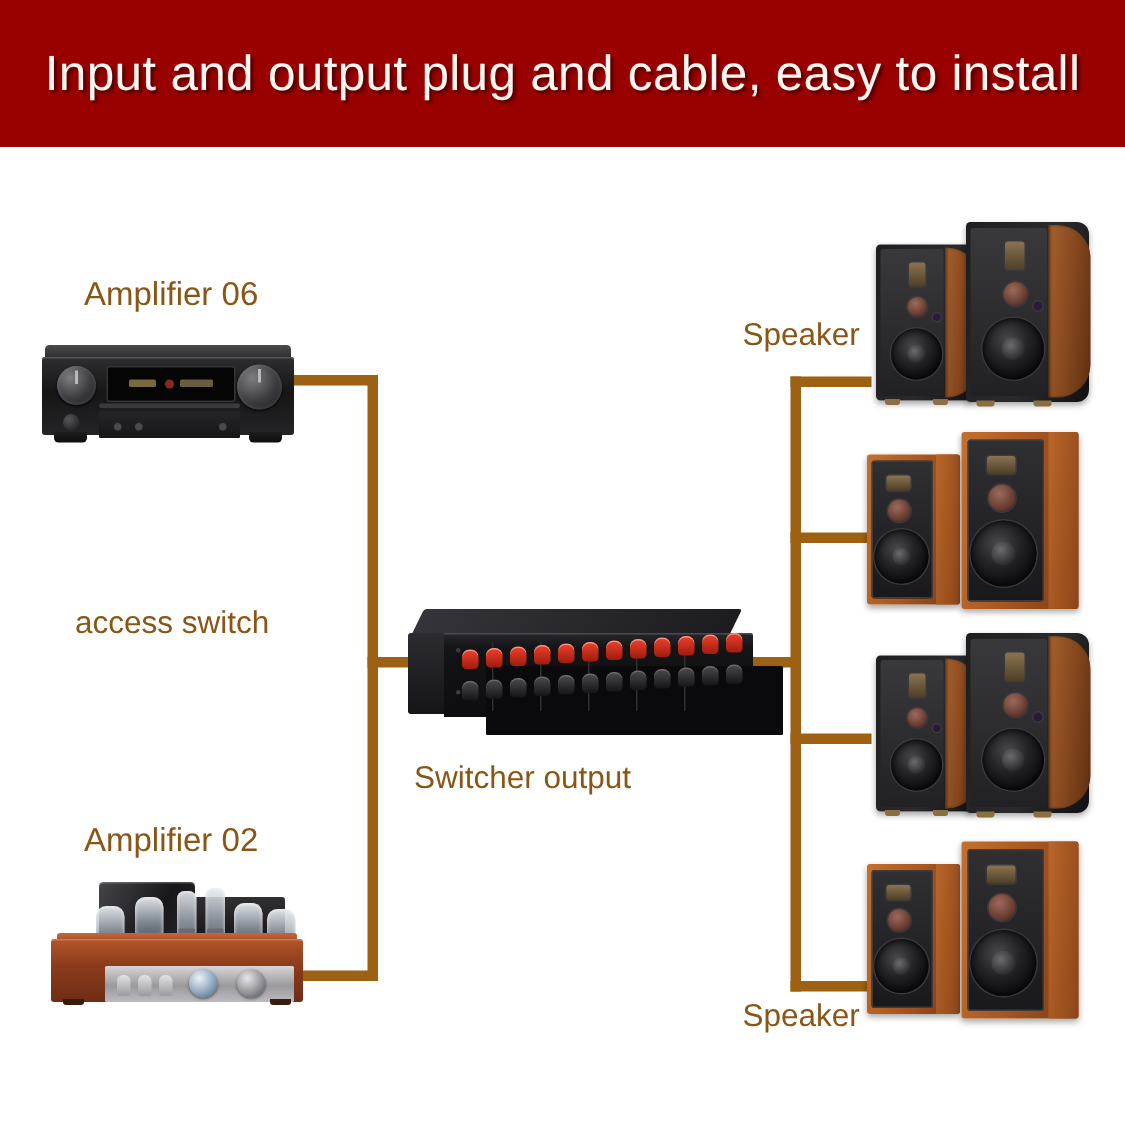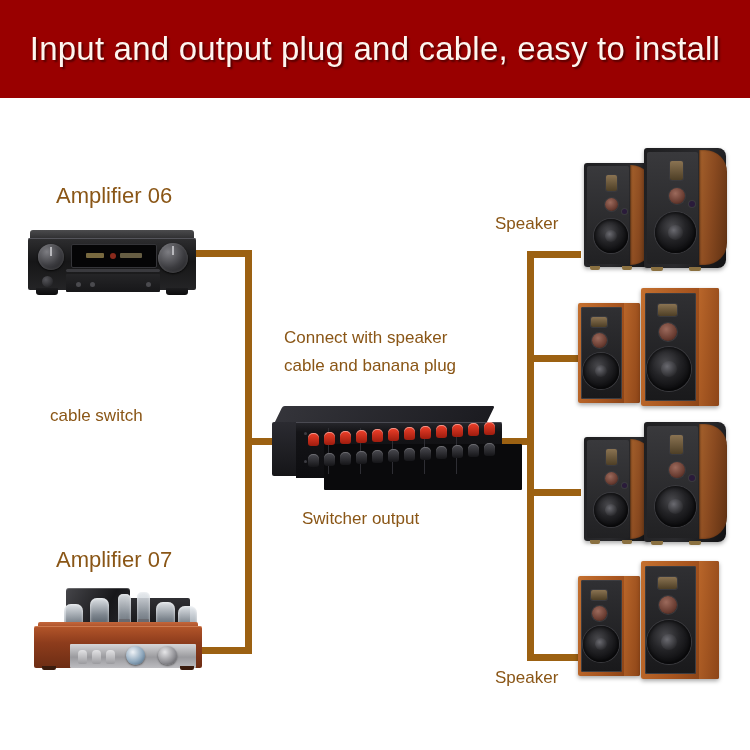--- a/index.html
+++ b/index.html
@@ -8,21 +8,21 @@
        font-family:"Liberation Sans","DejaVu Sans",sans-serif;}
   #stage{position:relative;width:750px;height:750px;background:#ffffff;}
 
   
   .banner{position:absolute;left:0;top:0;width:750px;height:98px;
           background:#990000;display:flex;align-items:center;justify-content:center;}
   .banner-text{color:#fdf5ef;font-size:33px;letter-spacing:.2px;white-space:nowrap;
                text-shadow:2px 2px 2px rgba(0,0,0,.45);}
 
   
-  .cap{position:absolute;color:#8a5616;font-size:17px;line-height:27px;white-space:nowrap;}
+  .cap{position:absolute;color:#8a5616;font-size:21px;line-height:27px;white-space:nowrap;}
   .cap.c2{line-height:28px;}
 
   
   .ln{position:absolute;background:#9c6112;}
 
   
   .recv{position:absolute;left:28px;top:230px;width:168px;height:68px;}
   .recv .top{position:absolute;left:2px;top:0;width:164px;height:10px;
         background:linear-gradient(#4b4b4d,#2a2a2c);border-radius:3px 3px 0 0;}
   .recv .body{position:absolute;left:0;top:8px;width:168px;height:52px;
@@ -155,32 +155,28 @@
 
   <div class="ln" style="left:500px;top:438px;width:34px;height:7px;"></div>
   <div class="ln" style="left:527px;top:251px;width:7px;height:410px;"></div>
   <div class="ln" style="left:527px;top:251px;width:54px;height:7px;"></div>
   <div class="ln" style="left:527px;top:355px;width:54px;height:7px;"></div>
   <div class="ln" style="left:527px;top:489px;width:54px;height:7px;"></div>
   <div class="ln" style="left:527px;top:654px;width:54px;height:7px;"></div>
 
   <div class="cap" style="left:56px;top:182px;font-size:22px;">Amplifier 06</div>
 
-  <div class="cap" style="left:56px;top:546px;font-size:22px;">Amplifier 07</div>
+  <div class="cap" style="left:56px;top:546px;font-size:22px;">Amplifier 02</div>
 
   <div class="cap c2" style="left:50px;top:402px;">
-    <div>cable switch</div>
-  </div>
-
-  <div class="cap c2" style="left:284px;top:324px;">
-    <div>Connect with speaker</div>
-    <div>cable and banana plug</div>
-  </div>
-
-  <div class="cap c2" style="left:302px;top:505px;">
+    <div>access switch</div>
+  </div>
+
+
+  <div class="cap c2" style="left:276px;top:505px;">
     <div>Switcher output</div>
   </div>
 
   <div class="cap" style="left:495px;top:210px;">Speaker</div>
 
   <div class="cap" style="left:495px;top:664px;">Speaker</div>
 
   <div class="recv">
     <div class="top"></div>
     <div class="body">

